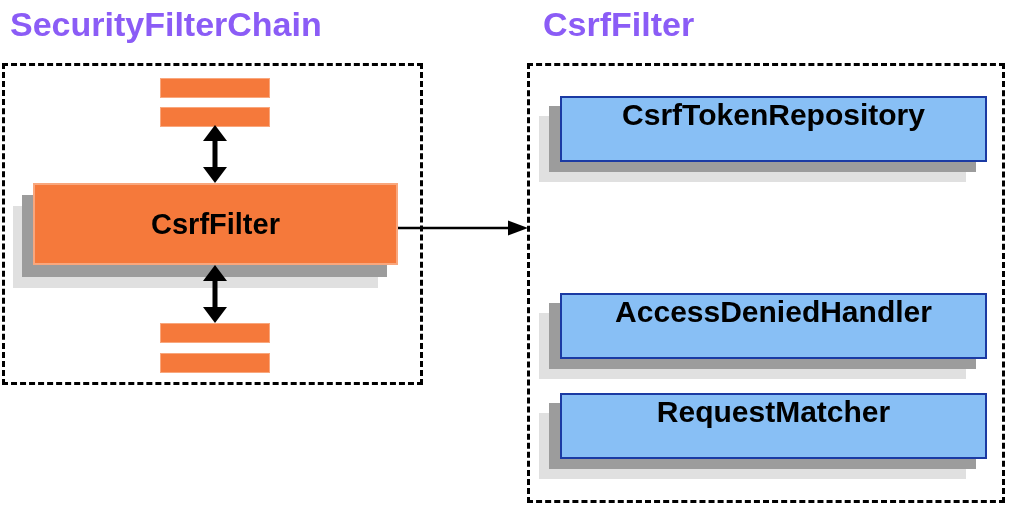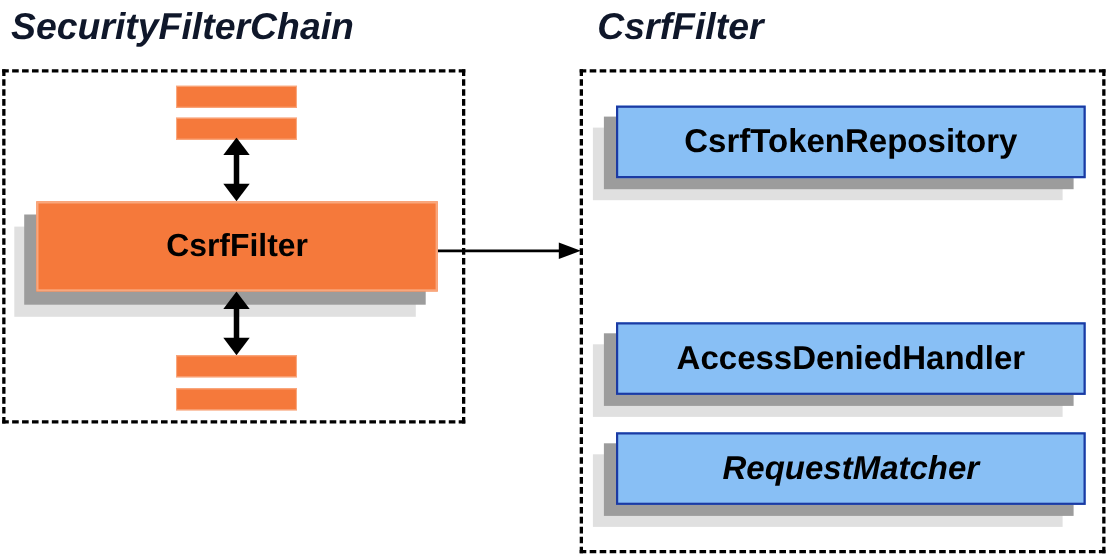--- a/index.html
+++ b/index.html
@@ -8,24 +8,23 @@
     width: 1010px;
     height: 505px;
     background: #ffffff;
     overflow: hidden;
     font-family: "Liberation Sans", sans-serif;
   }
   .title {
     position: absolute;
     font-size: 34px;
     font-weight: bold;
-    color: #0f172a;
+    color: #8b5cf6;
     line-height: 1.1;
     white-space: nowrap;
-    font-style: italic;
   }
   #title-left  { left: 10px;  top: 6px; }
   #title-right { left: 543px; top: 6px; }
 
   .dashed-panel {
     position: absolute;
     border: 3px dashed #000000;
     box-sizing: border-box;
     background: transparent;
   }
@@ -61,26 +60,26 @@
   }
 
   .component-box {
     position: absolute;
     left: 560px;
     width: 427px; height: 66px;
     box-sizing: border-box;
     background: var(--blue-fill);
     border: 2px solid var(--blue-border);
     box-shadow: -11px 10px 0 0 var(--shadow-dark), -21px 20px 0 0 var(--shadow-light);
-    display: flex; align-items: center; justify-content: center;
+    display: flex; align-items: flex-start; justify-content: center;
   }
   #component-1 { top: 96px;  }
   #component-2 { top: 193px; }
   #component-3 { top: 293px; }
-  #component-4 { top: 393px; font-style: italic; }
+  #component-4 { top: 393px; }
   .component-box .label {
     font-size: 30px; font-weight: bold; color: #000000; white-space: nowrap;
   }
 
   .arrow-svg { position: absolute; }
   #double-arrow-top    { left: 202px; top: 125px; }
   #double-arrow-bottom { left: 202px; top: 265px; }
   #flow-arrow          { left: 398px; top: 219px; }
 </style>
 </head>

